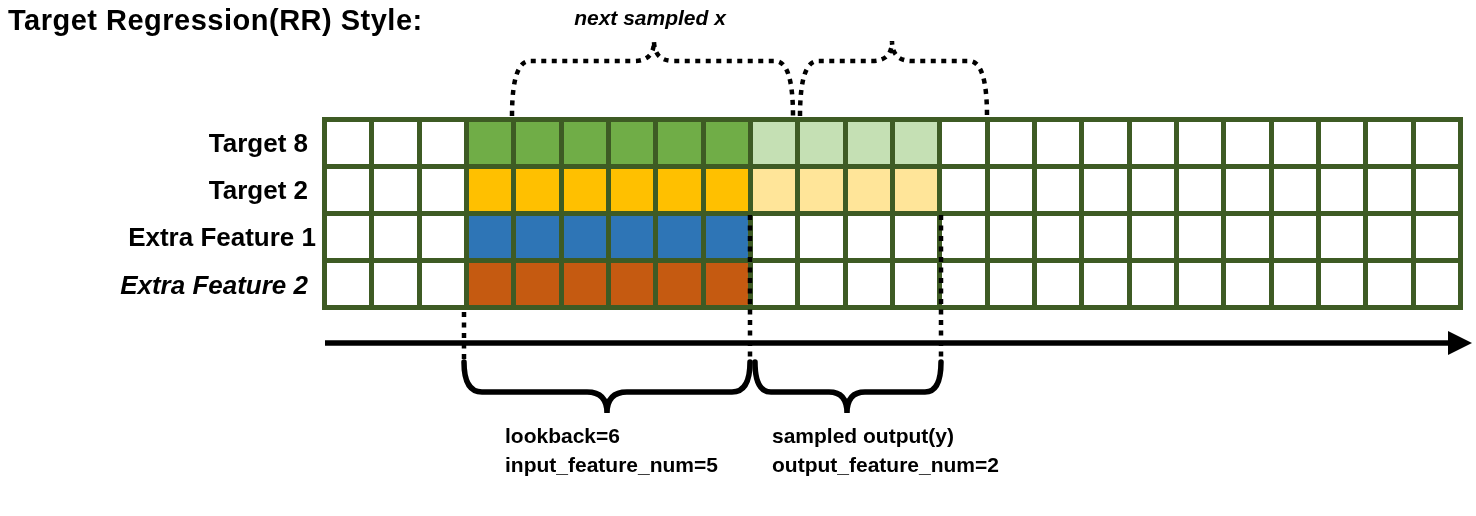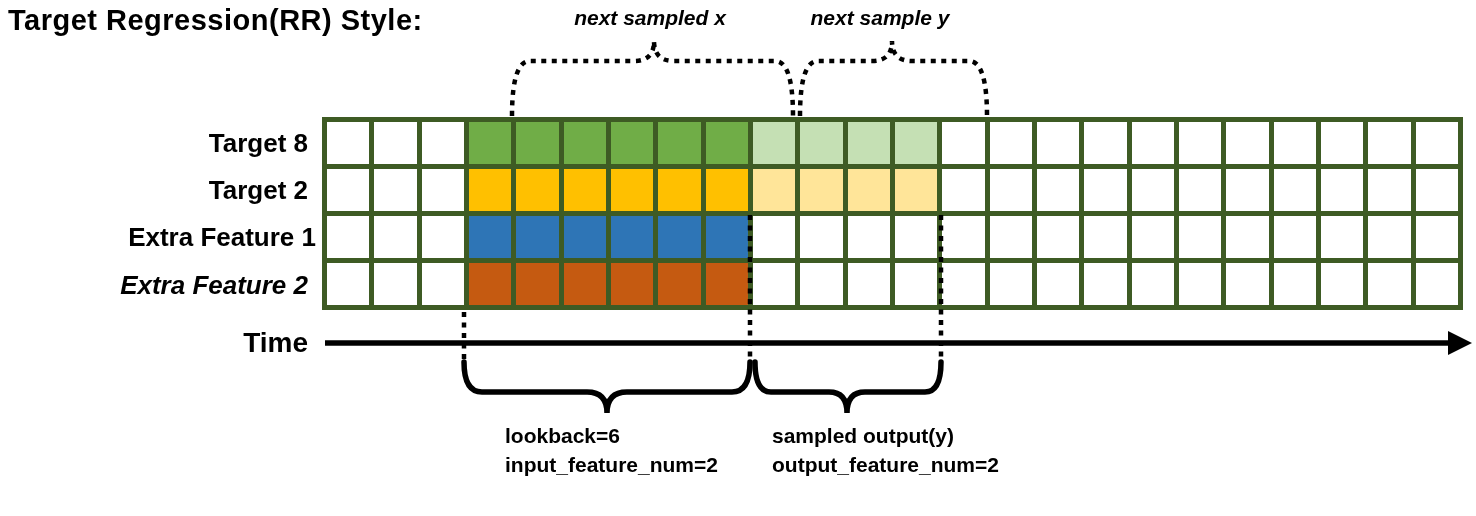--- a/index.html
+++ b/index.html
@@ -38,21 +38,20 @@
   .note-output{left:772px;}
 </style>
 </head>
 <body>
 
 <div class="canvas">
 
   <div class="title">Target Regression(RR) Style:</div>
 
   <div class="next-label next-x">next sampled x</div>
-  <div class="next-label next-y">next sample y</div>
 
   <div class="row-labels">
       <div class="row-label" style="top: 119px;">Target 8</div>
       <div class="row-label" style="top: 166.2px;">Target 2</div>
       <div class="row-label" style="top: 213.4px; padding-left: 8px;">Extra Feature 1</div>
       <div class="row-label" style="top: 260.6px; font-style: italic;">Extra Feature 2</div>
     </div>
 
   <div class="grid" id="grid" style="background: rgb(62, 91, 36); grid-template-columns: repeat(24, 1fr); grid-template-rows: repeat(4, 1fr);">
       <div class="cell" style="background: rgb(255, 255, 255);"></div>
@@ -162,25 +161,24 @@
     <line x1="750" y1="215" x2="750" y2="360" stroke="#000" stroke-width="4.5" stroke-dasharray="5 5.5"></line>
     <line x1="941" y1="215" x2="941" y2="360" stroke="#000" stroke-width="4.5" stroke-dasharray="5 5.5"></line>
 
     <line x1="325" y1="343" x2="1450" y2="343" stroke="#000" stroke-width="5.5"></line>
     <polygon points="1448,331 1472,343 1448,355" fill="#000"></polygon>
 
     <path d="M 464 362 Q 464 392 482 392 L 587 392 Q 607 392 607 413 Q 607 392 627 392 L 732 392 Q 750 392 750 362" fill="none" stroke="#000" stroke-width="5.5" stroke-linecap="round"></path>
     <path d="M 755 362 Q 755 392 771 392 L 829 392 Q 847 392 847 413 Q 847 392 865 392 L 925 392 Q 941 392 941 362" fill="none" stroke="#000" stroke-width="5.5" stroke-linecap="round"></path>
   </svg>
 
-  <div class="time-label">Time</div>
 
   <div class="note-block note-input">
     <div>lookback=6</div>
-    <div>input_feature_num=2</div>
+    <div>input_feature_num=5</div>
   </div>
 
   <div class="note-block note-output">
     <div>sampled output(y)</div>
     <div>output_feature_num=2</div>
   </div>
 
 </div>
 
 </body></html>

